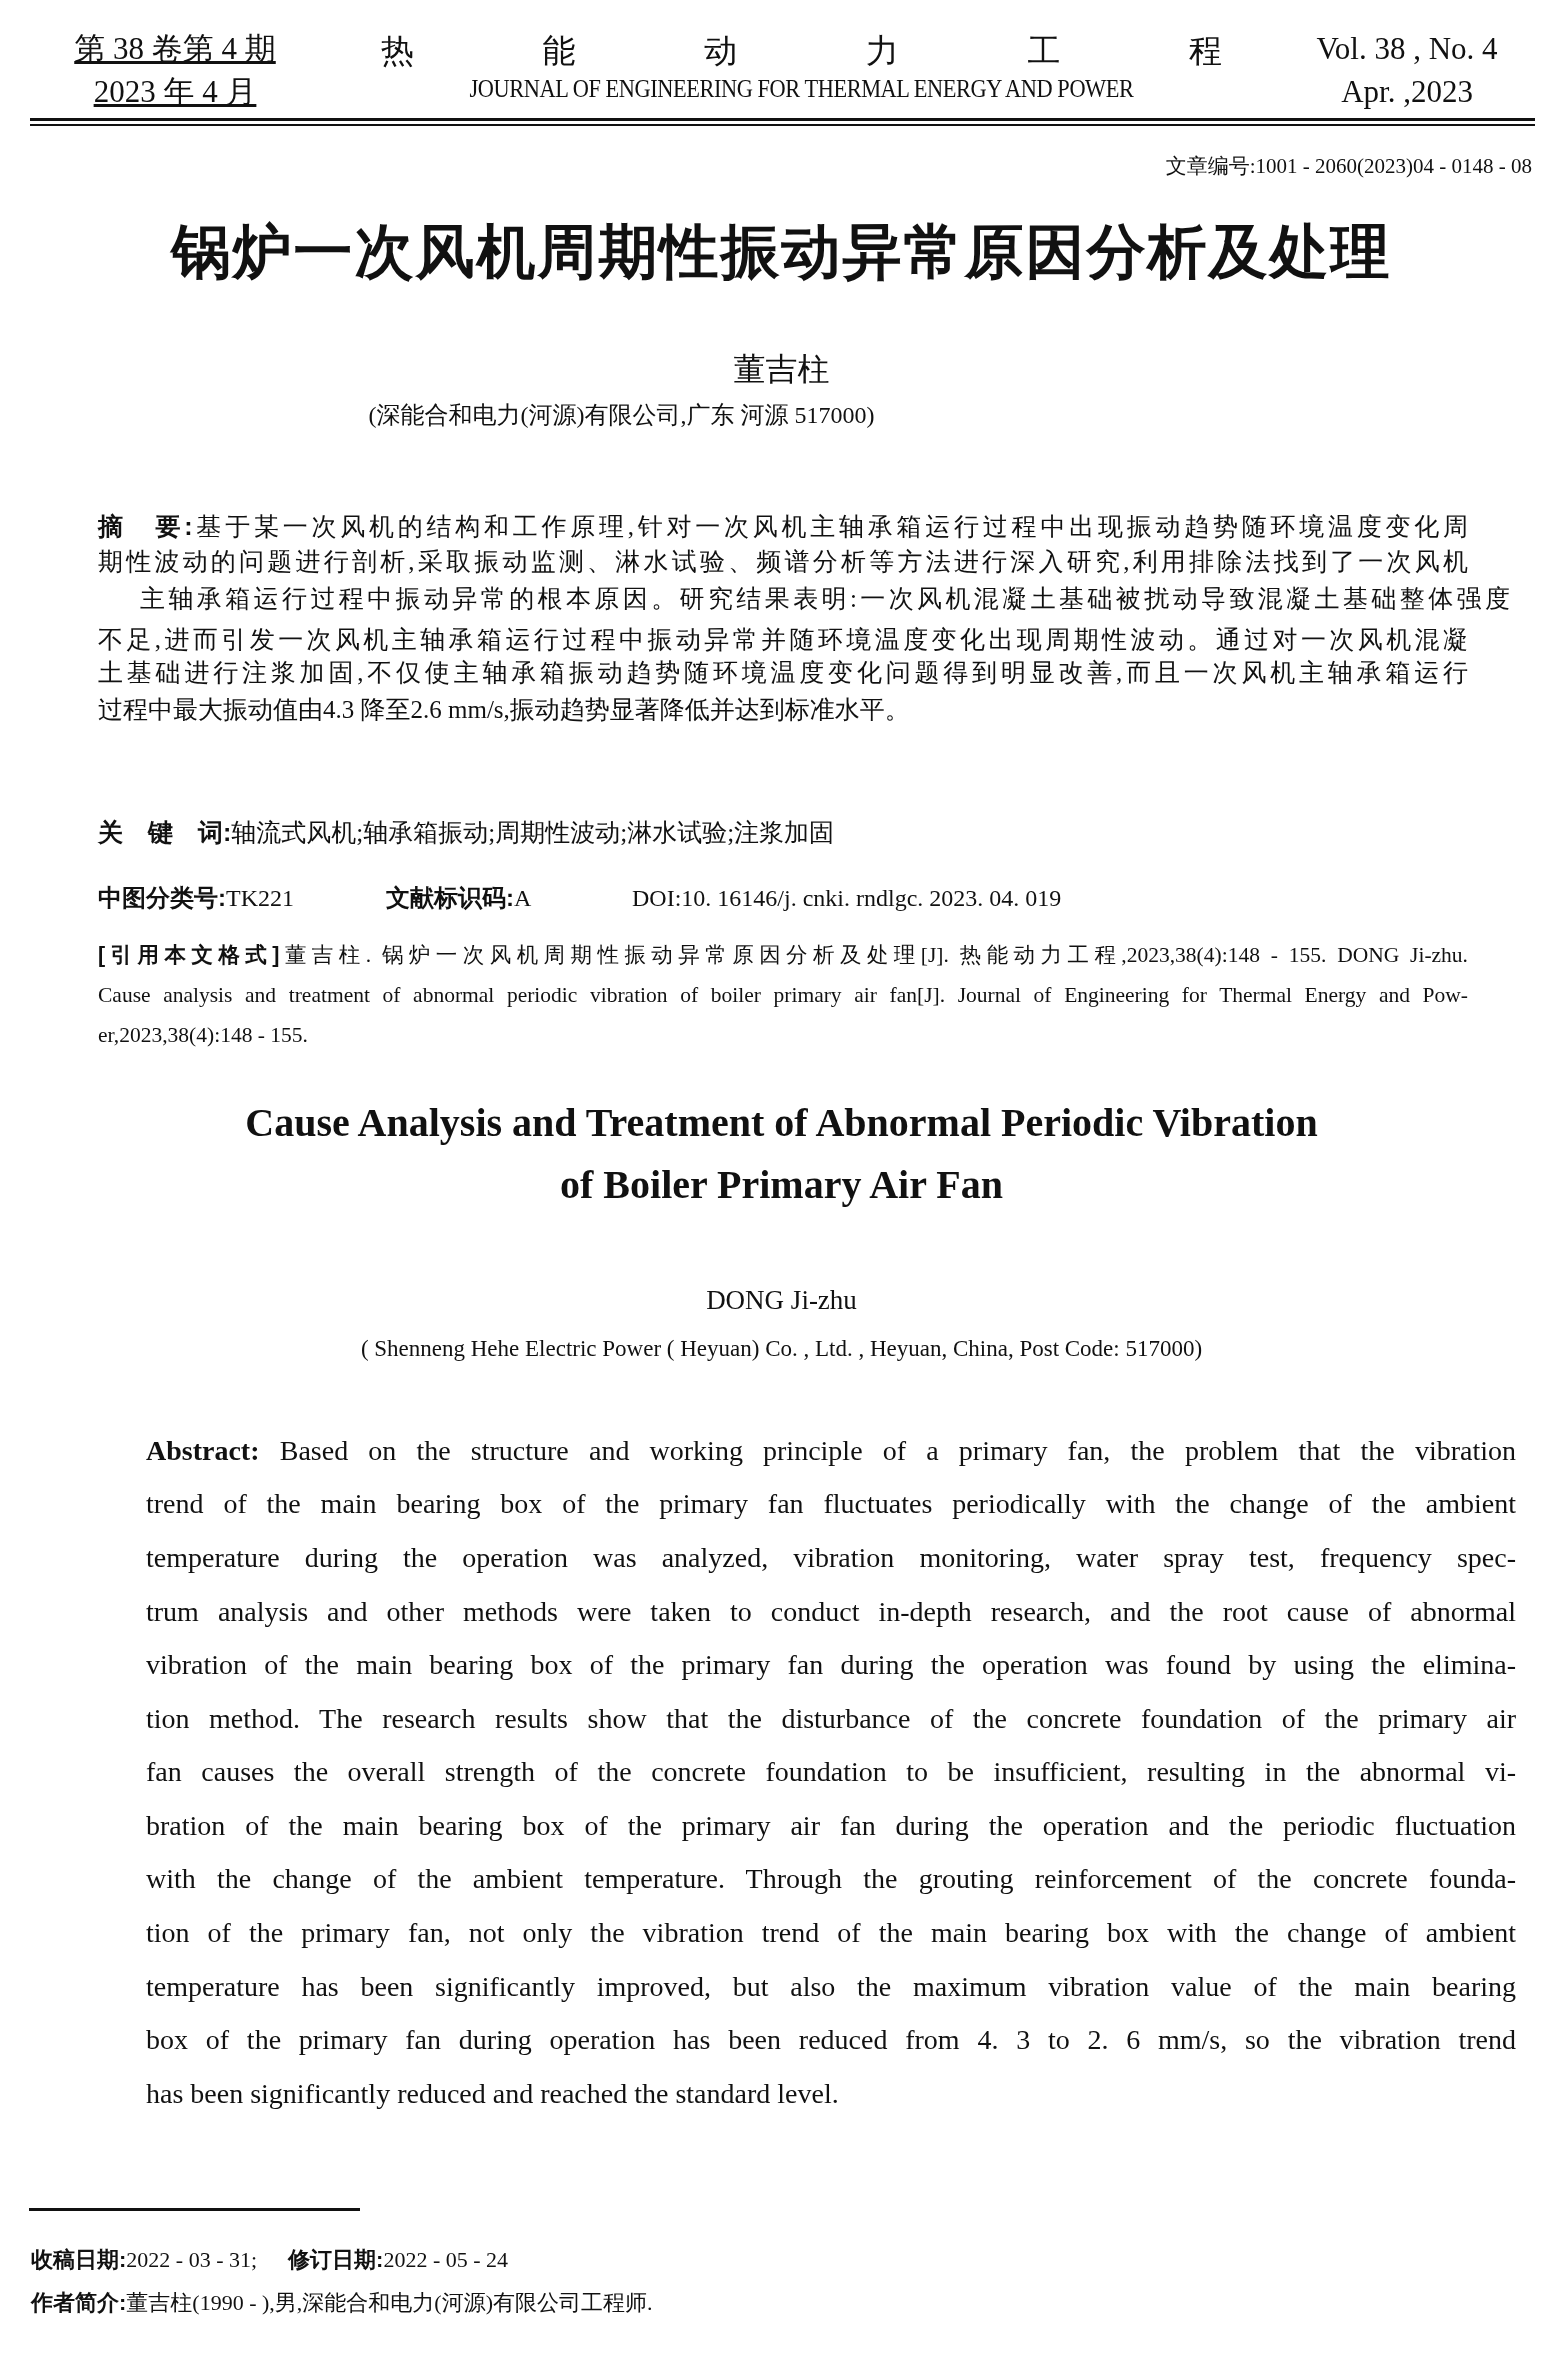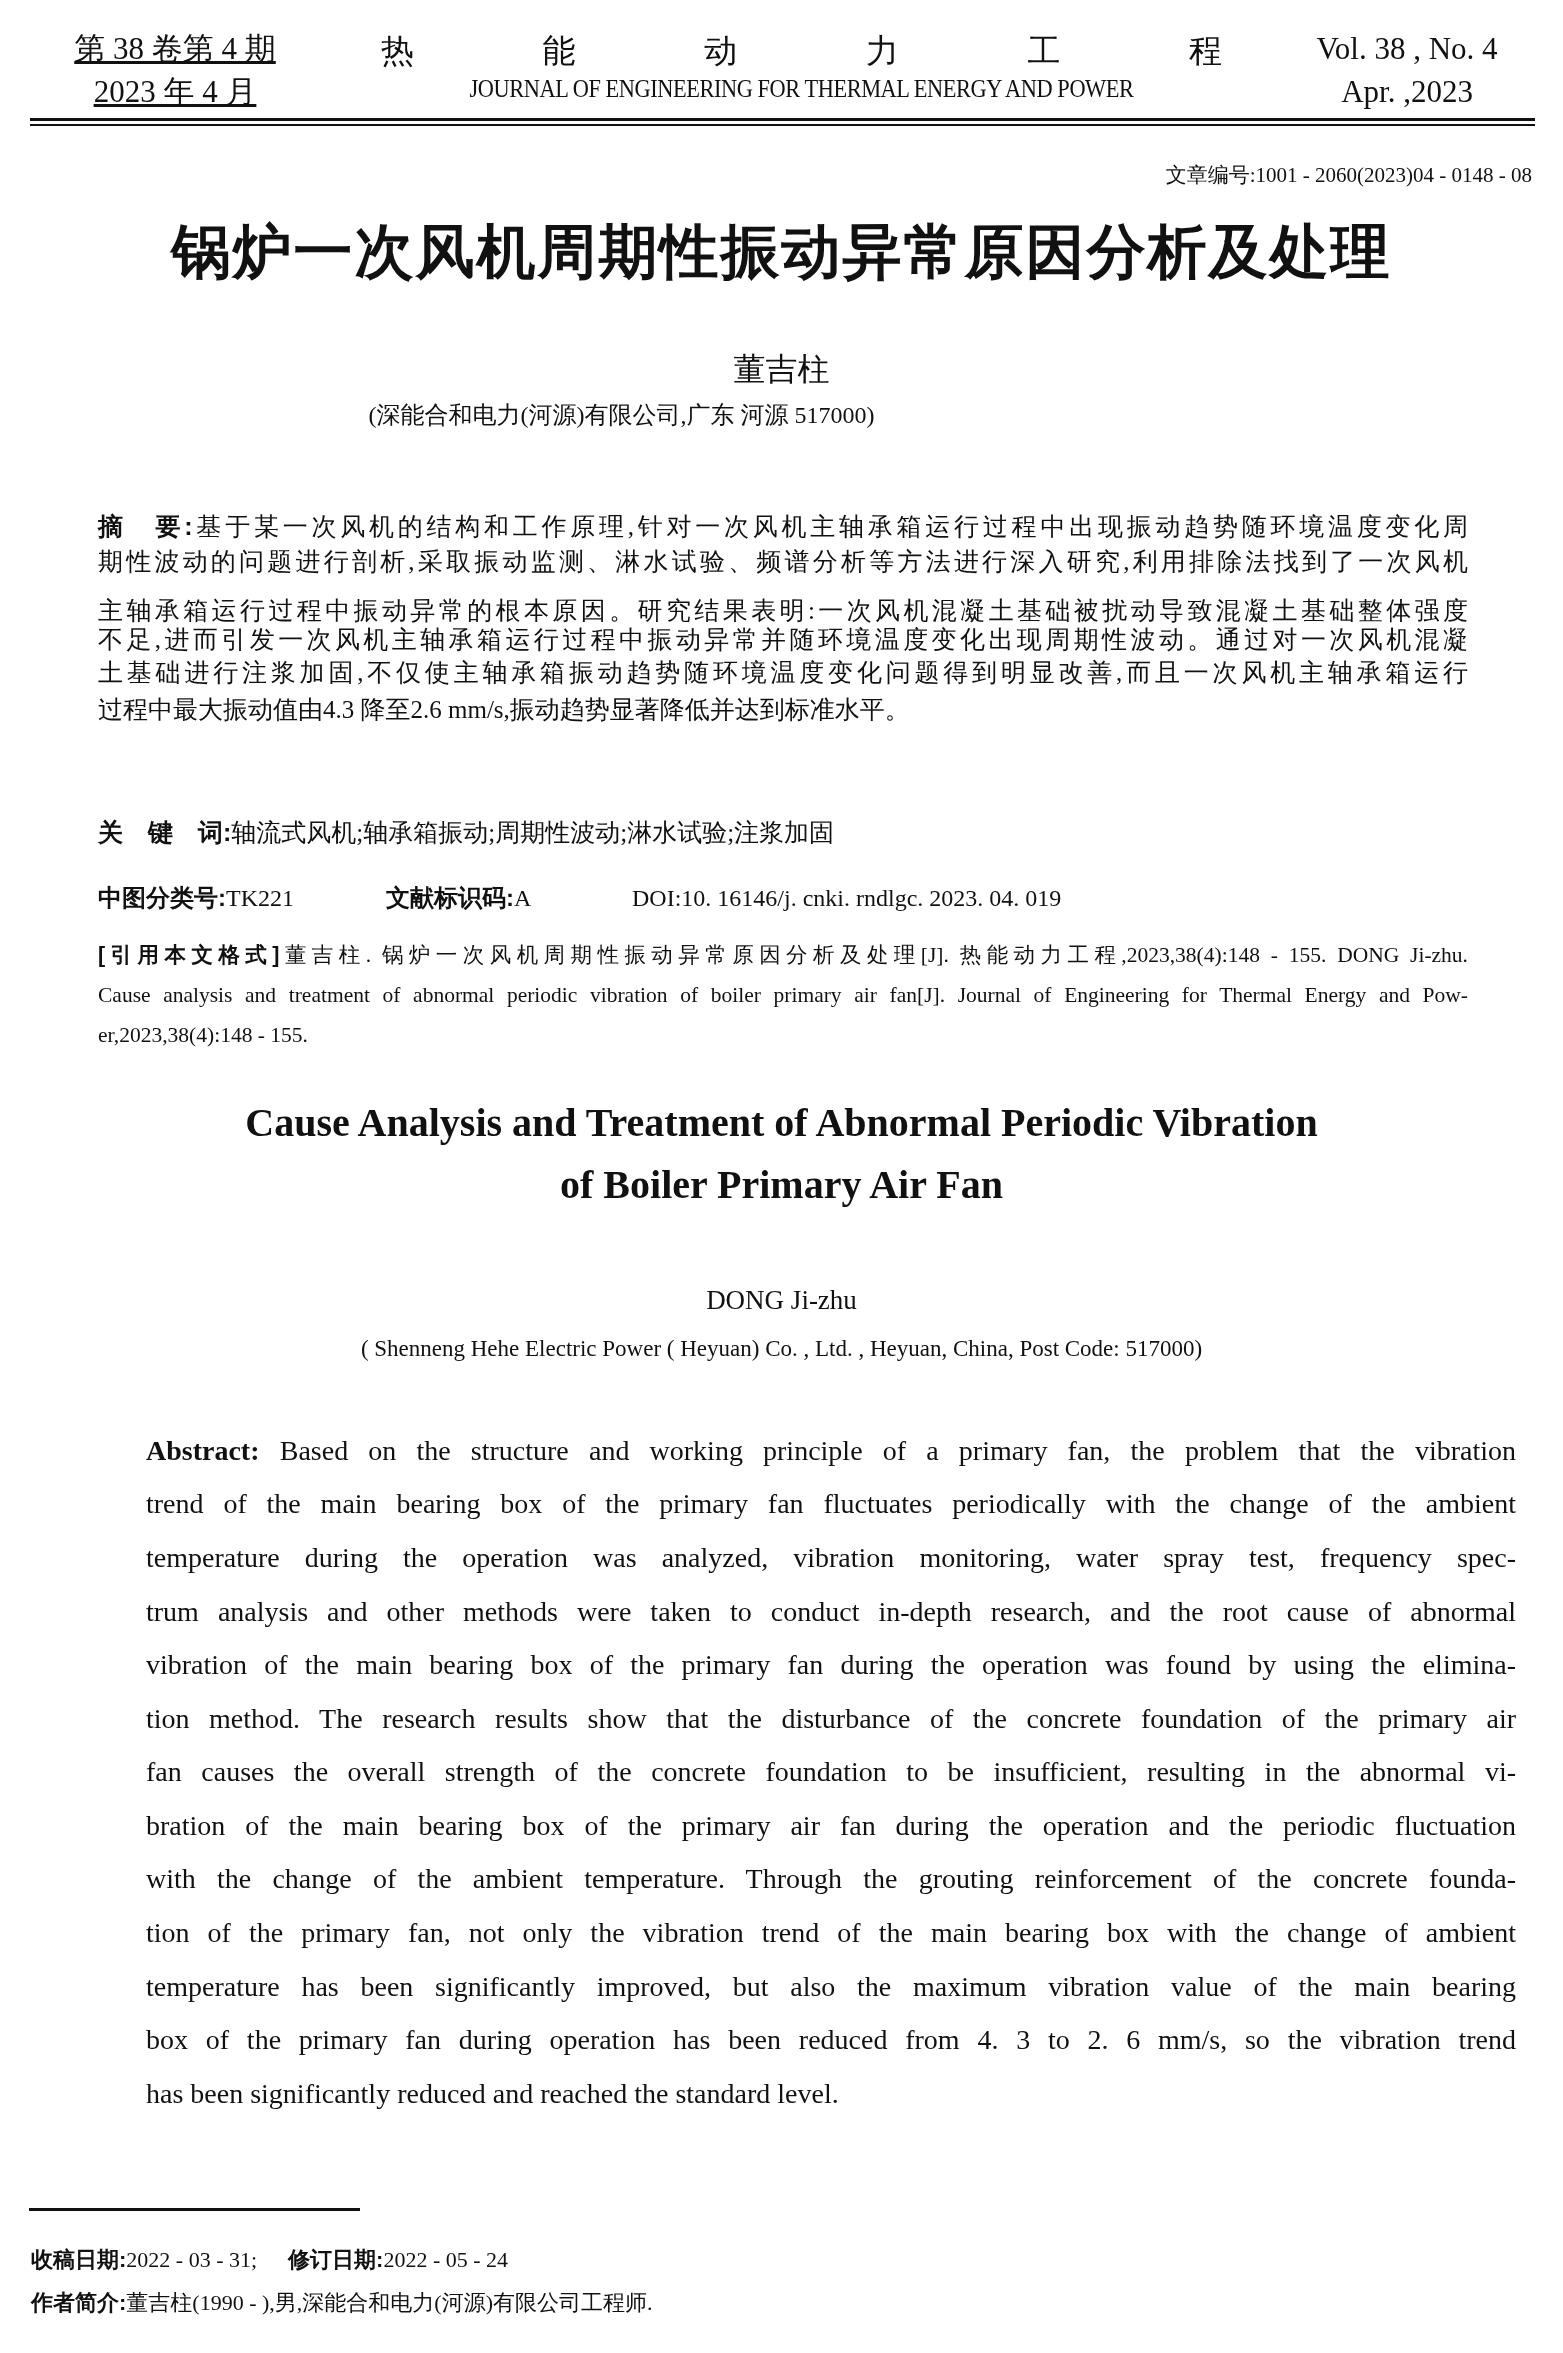--- a/index.html
+++ b/index.html
@@ -8,21 +8,21 @@
   .serif { font-family:"Liberation Serif", "DejaVu Serif", serif; }
 
   
   .hdr-left { left:60px; width:230px; text-align:center; font-size:31px; line-height:35px;text-decoration:underline; }
   .hdr-mid-cn { left:381px; width:841px; display:flex; justify-content:space-between; font-size:33px; top:29px; }
   .hdr-mid-en { left:386px; width:831px; text-align:center; font-size:26px; top:74px; letter-spacing:-0.5px; transform:scaleX(0.86); transform-origin:center; }
   .hdr-right { left:1282px; width:250px; text-align:center; font-size:31px; line-height:35px; }
   .rule-thick { position:absolute; left:30px; width:1505px; height:3px; background:#111; top:118px; }
   .rule-thin { position:absolute; left:30px; width:1505px; height:2px; background:#111; top:124px; }
 
-  .article-no { right:31px; top:161px; font-size:21px; }
+  .article-no { right:31px; top:152px; font-size:21px; }
 
   .cn-title { left:0; width:1563px; text-align:center; top:213px; font-size:59px; font-weight:bold; font-family:"Liberation Sans","DejaVu Sans",sans-serif; letter-spacing:2px; }
   .cn-author { left:0; width:1563px; text-align:center; top:348px; font-size:32px; }
   .cn-affil { left:0; width:1243px; text-align:center; top:399px; font-size:24px; }
 
   .cn-abs-line { left:98px; width:1370px; font-size:25px; line-height:30px; text-align:justify; text-align-last:justify; }
   .cn-abs-line.last { text-align-last:left; }
   .lbl { font-weight:bold; font-family:"Liberation Sans","DejaVu Sans",sans-serif; }
 
   .kw { left:98px; top:816px; font-size:25px; }
@@ -63,21 +63,21 @@
 <div class="rule-thin"></div>
 
 <div class="abs article-no serif">文章编号:1001 - 2060(2023)04 - 0148 - 08</div>
 
 <div class="abs cn-title">锅炉一次风机周期性振动异常原因分析及处理</div>
 <div class="abs cn-author serif">董吉柱</div>
 <div class="abs cn-affil serif">(深能合和电力(河源)有限公司,广东 河源 517000)</div>
 
 <div class="abs cn-abs-line serif" style="top:511px;"><span class="lbl">摘　要:</span><span>基于某一次风机的结构和工作原理,针对一次风机主轴承箱运行过程中出现振动趋势随环境温度变化周</span></div>
 <div class="abs cn-abs-line serif" style="top:547px;">期性波动的问题进行剖析,采取振动监测、淋水试验、频谱分析等方法进行深入研究,利用排除法找到了一次风机</div>
-<div class="abs cn-abs-line serif" style="top:596px;">主轴承箱运行过程中振动异常的根本原因。研究结果表明:一次风机混凝土基础被扰动导致混凝土基础整体强度</div>
+<div class="abs cn-abs-line serif" style="top:584px;margin-left:42px;">主轴承箱运行过程中振动异常的根本原因。研究结果表明:一次风机混凝土基础被扰动导致混凝土基础整体强度</div>
 <div class="abs cn-abs-line serif" style="top:625px;">不足,进而引发一次风机主轴承箱运行过程中振动异常并随环境温度变化出现周期性波动。通过对一次风机混凝</div>
 <div class="abs cn-abs-line serif" style="top:658px;">土基础进行注浆加固,不仅使主轴承箱振动趋势随环境温度变化问题得到明显改善,而且一次风机主轴承箱运行</div>
 <div class="abs cn-abs-line serif last" style="top:695px;">过程中最大振动值由4.3 降至2.6 mm/s,振动趋势显著降低并达到标准水平。</div>
 
 <div class="abs kw serif"><span class="lbl">关　键　词:</span><span>轴流式风机;轴承箱振动;周期性波动;淋水试验;注浆加固</span></div>
 
 <div class="abs clc serif">
   <span class="lbl">中图分类号:</span><span>TK221</span>
   <span style="display:inline-block;width:80px;"></span>
   <span class="lbl">文献标识码:</span><span>A</span>

